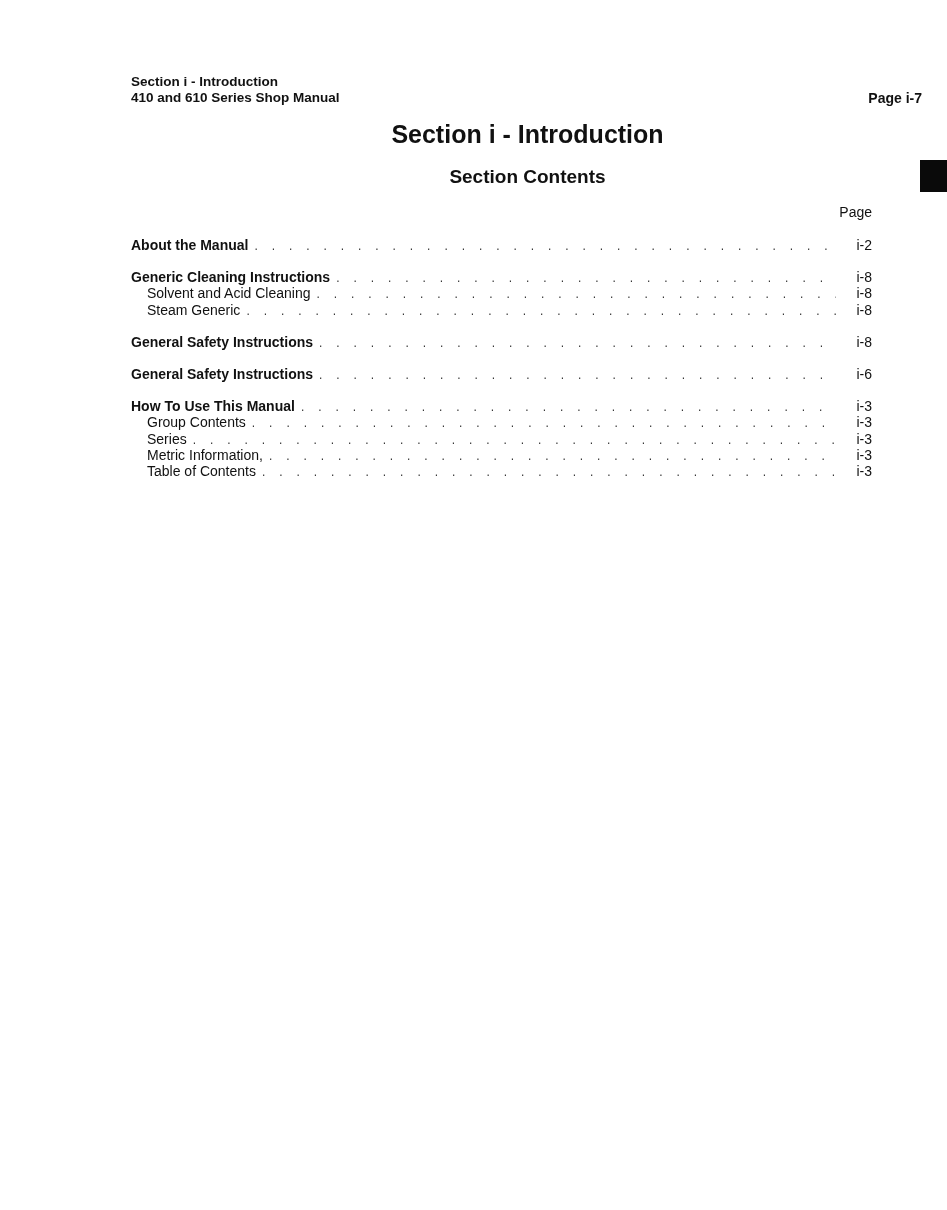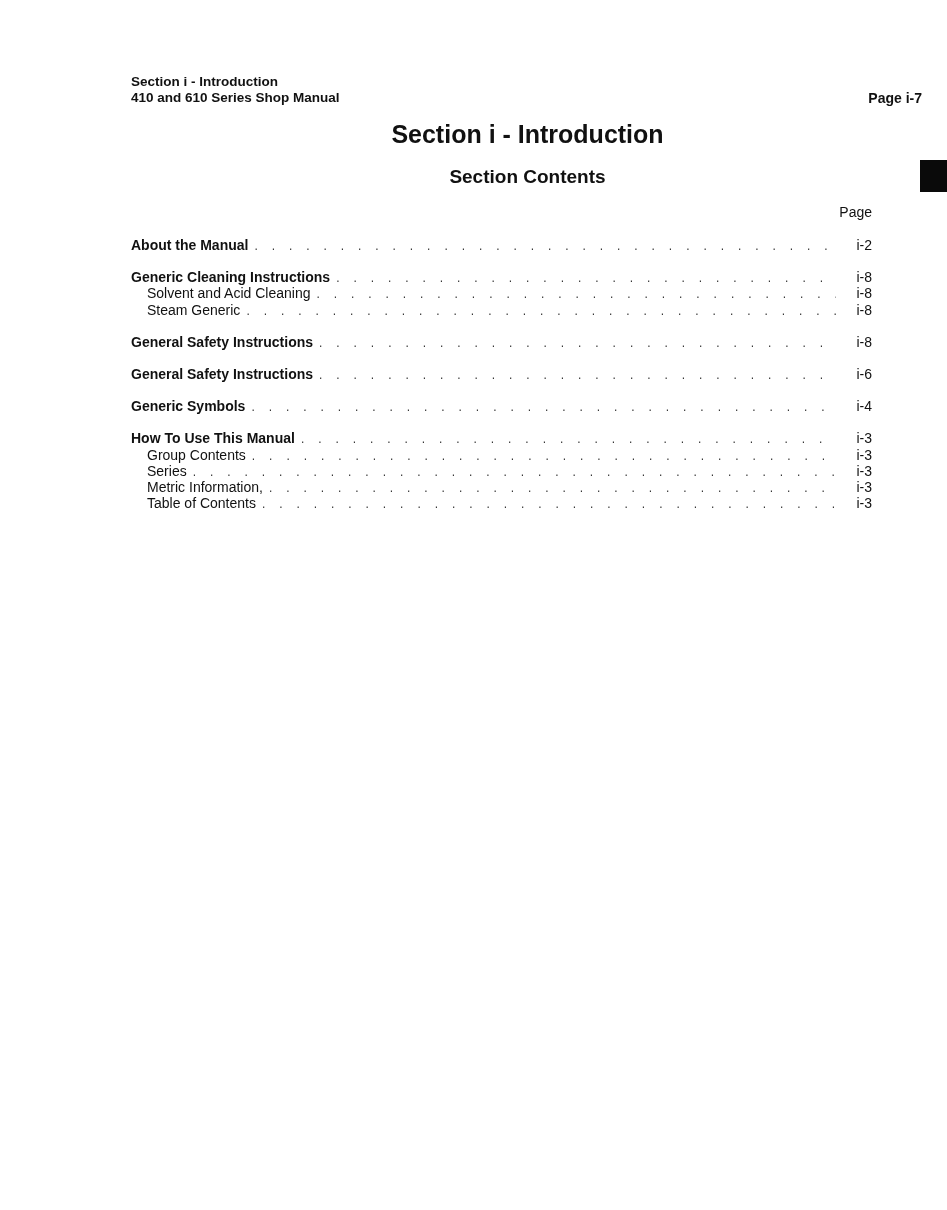--- a/index.html
+++ b/index.html
@@ -166,27 +166,20 @@
   </div>
 
   <div class="toc-group">
     <div class="toc-row main">
       <span class="toc-label">General Safety Instructions</span>
       <span class="toc-leader"></span>
       <span class="toc-page">i-6</span>
     </div>
   </div>
 
-  <div class="toc-group">
-    <div class="toc-row main">
-      <span class="toc-label">Generic Symbols</span>
-      <span class="toc-leader"></span>
-      <span class="toc-page">i-4</span>
-    </div>
-  </div>
 
 
   <div class="toc-group">
     <div class="toc-row main">
       <span class="toc-label">How To Use This Manual</span>
       <span class="toc-leader"></span>
       <span class="toc-page">i-3</span>
     </div>
     <div class="toc-row sub">
       <span class="toc-label">Group Contents</span>

